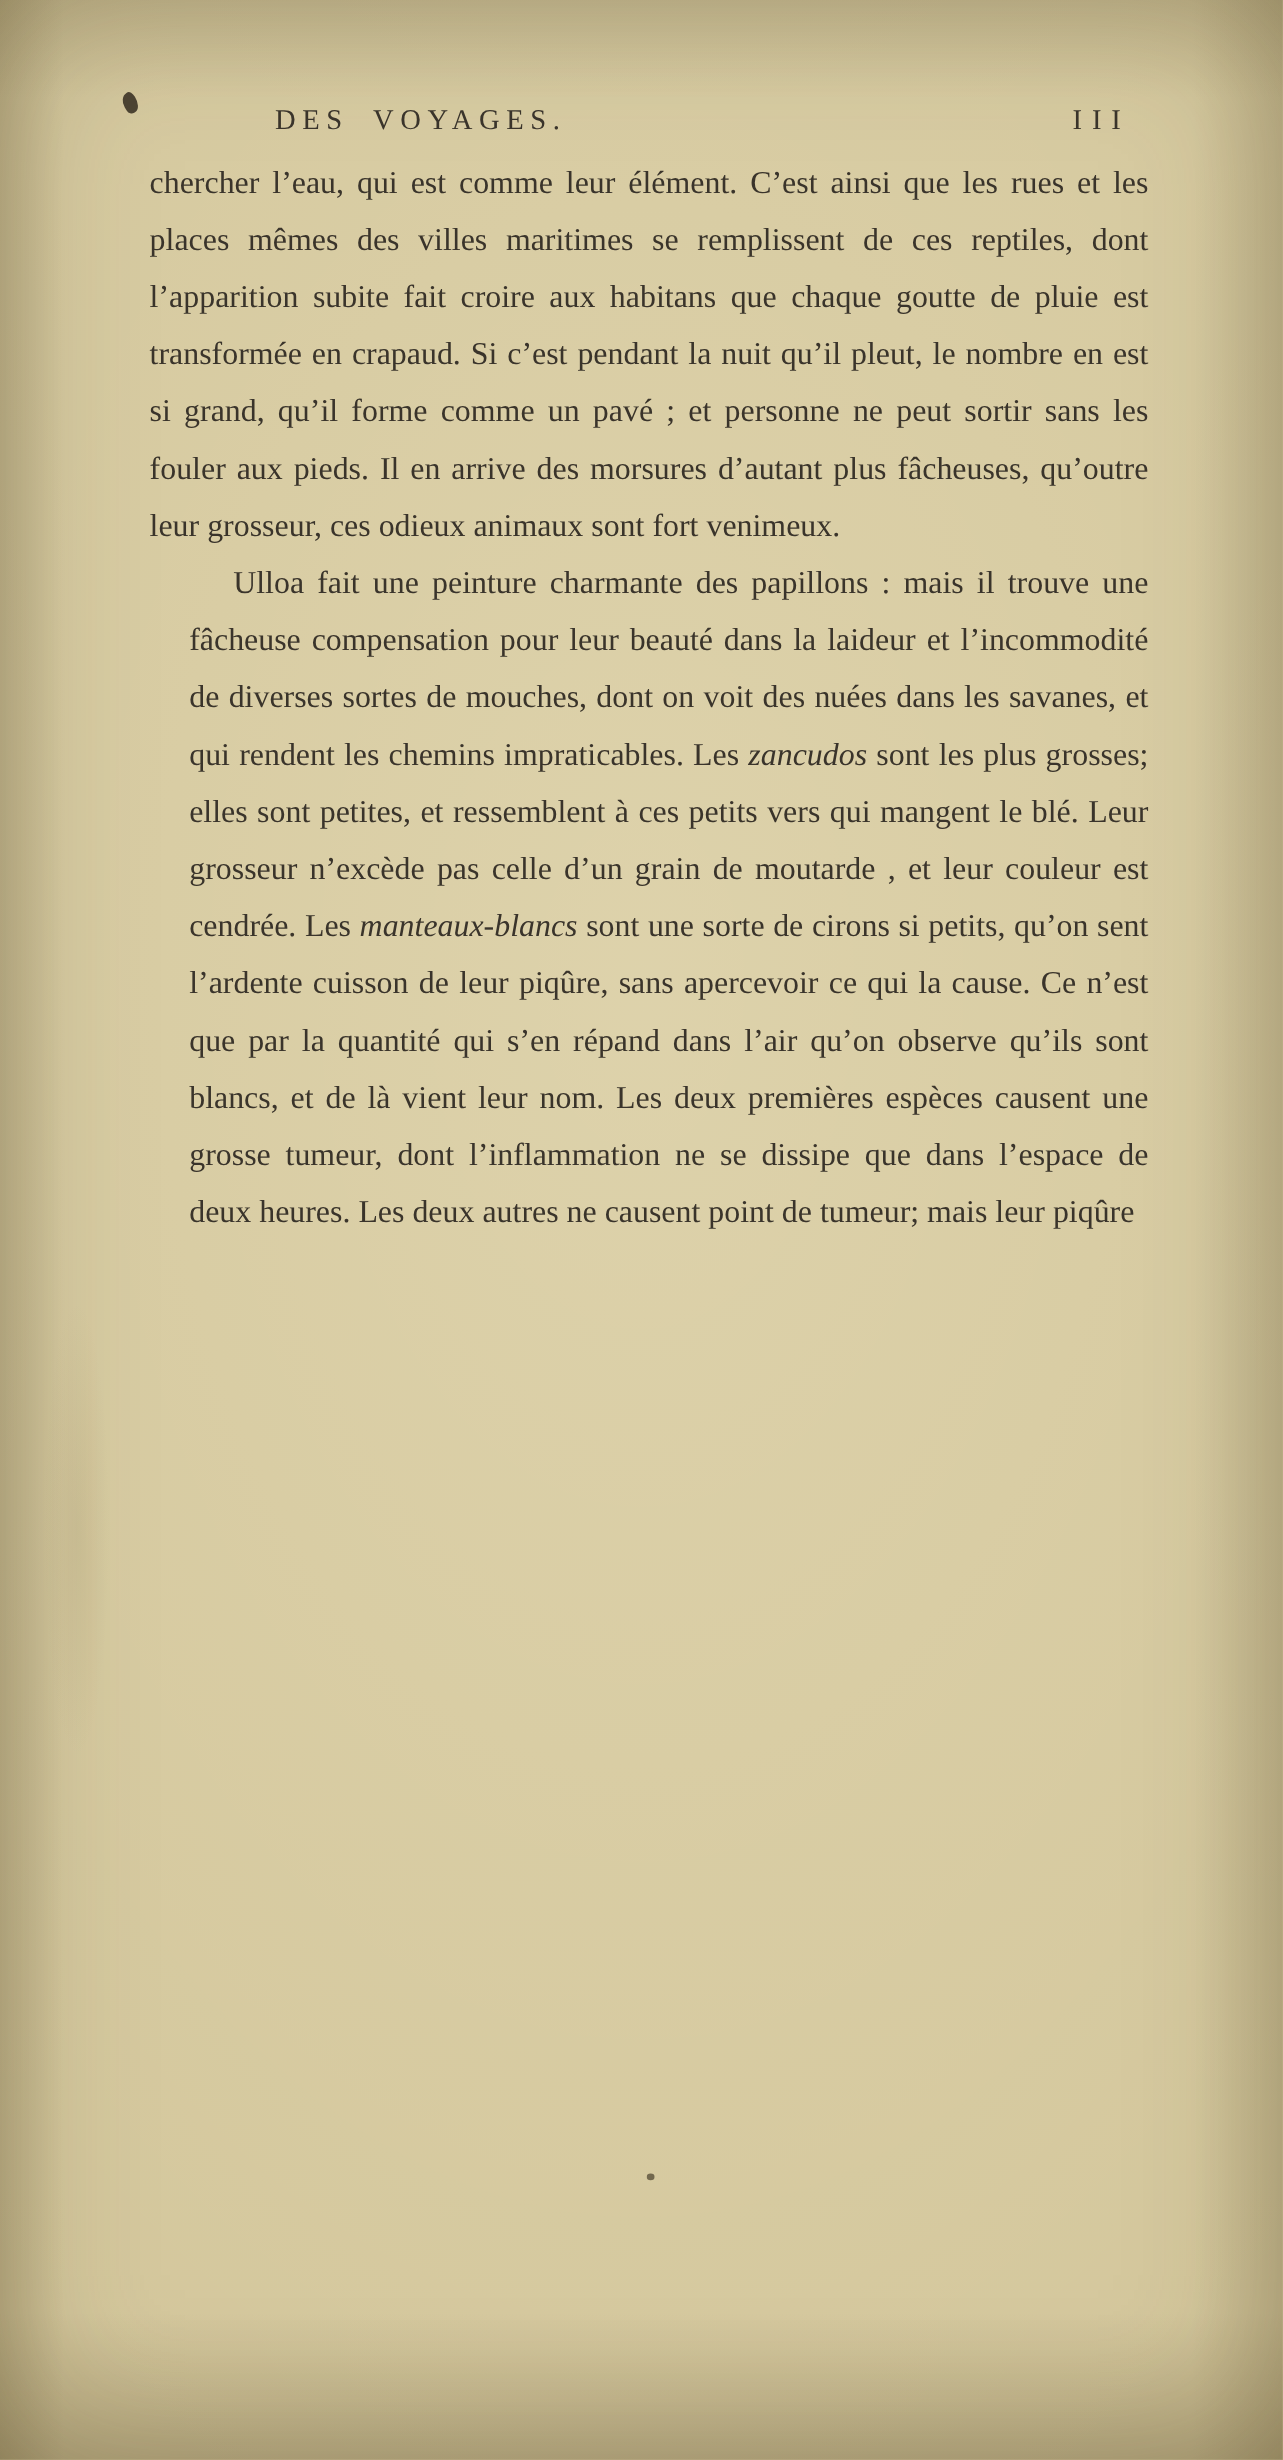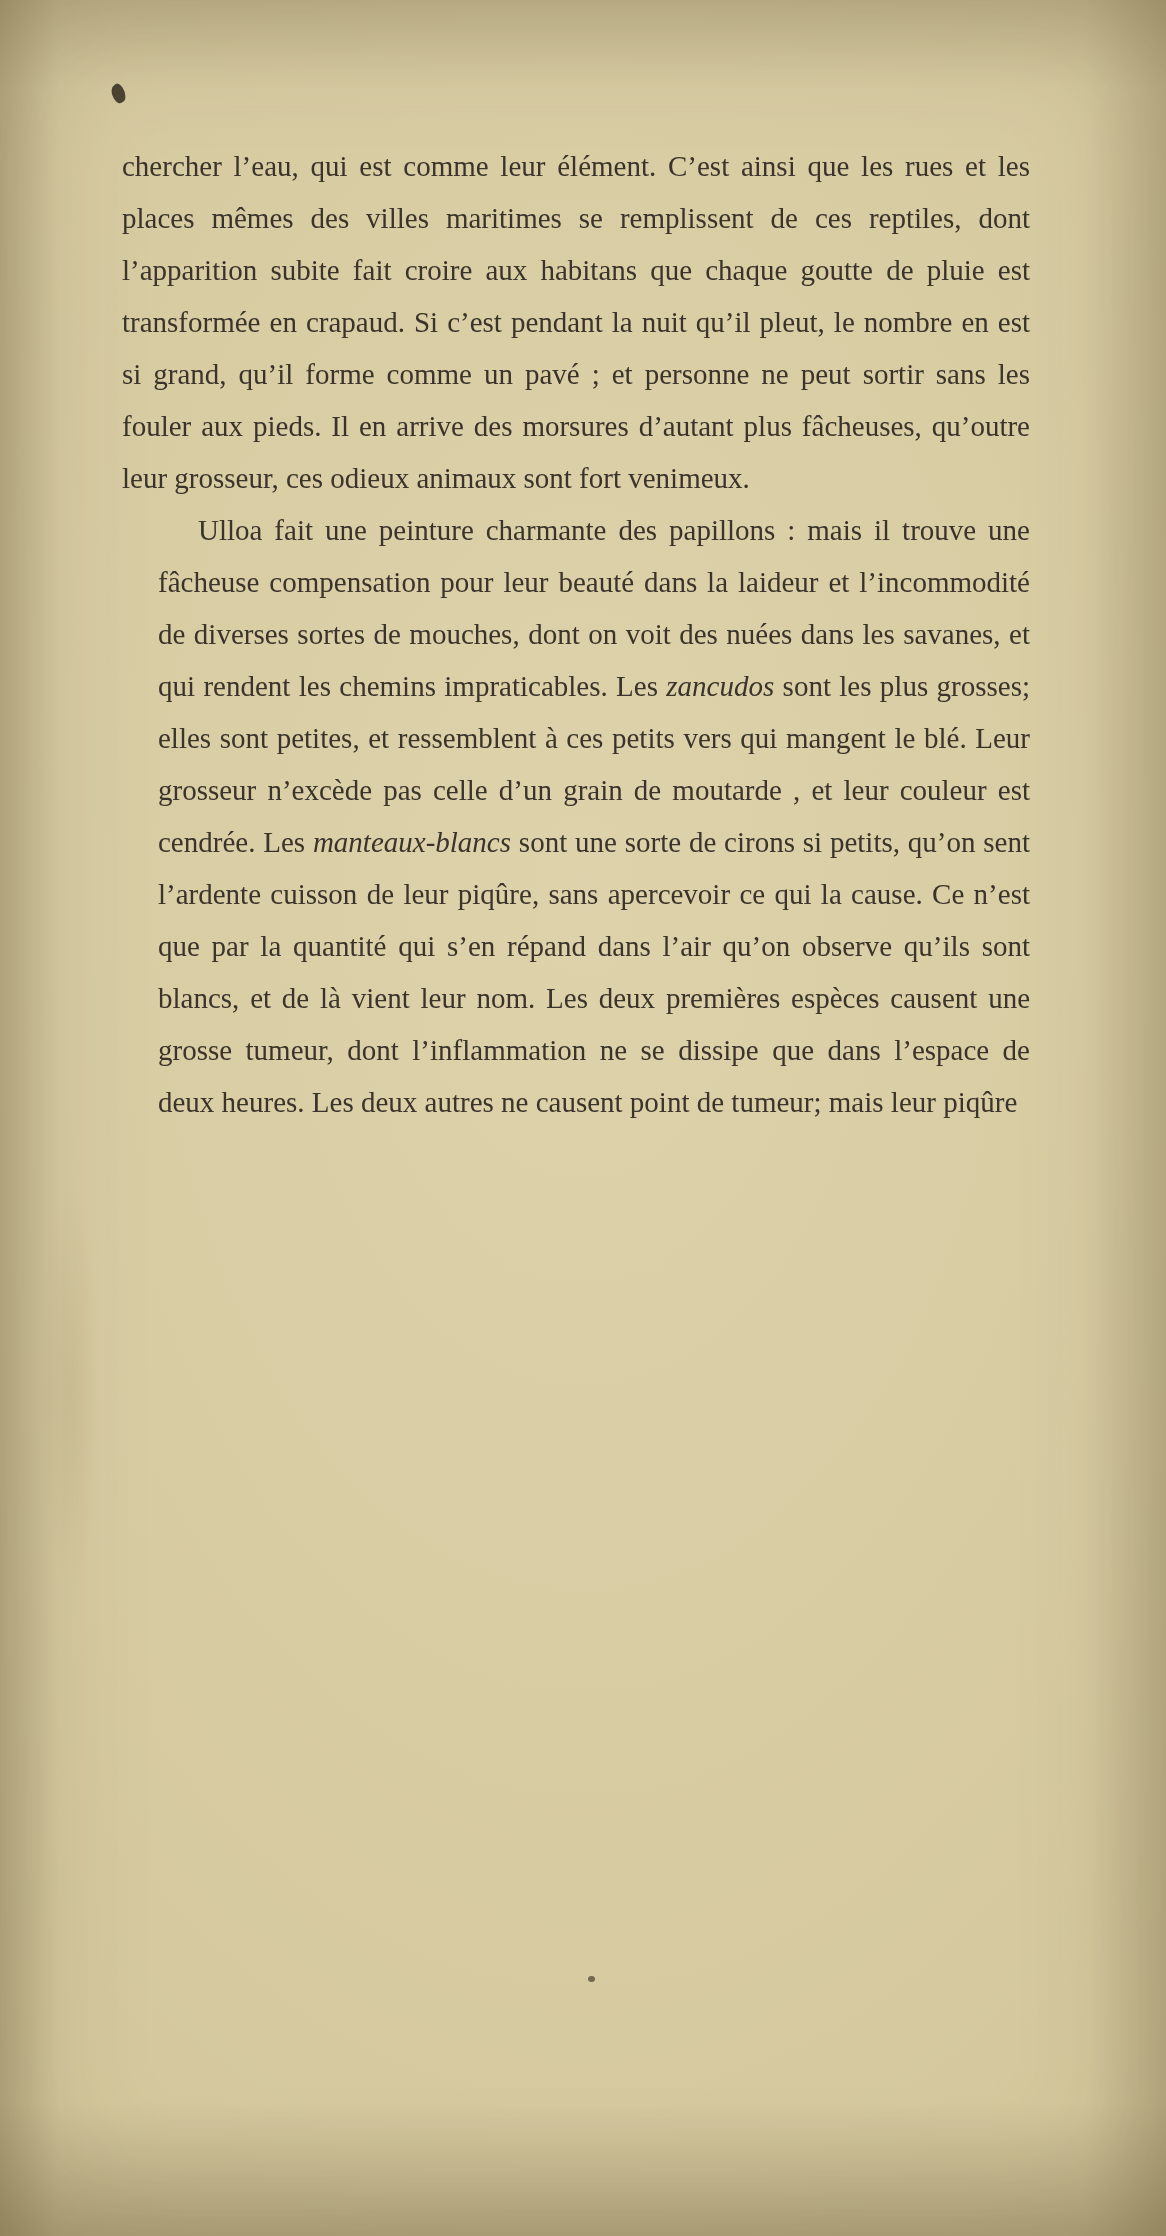--- a/index.html
+++ b/index.html
@@ -37,21 +37,21 @@
     margin-left: 128px;
     letter-spacing: 6px;
     word-spacing: 10px;
   }
   .page-number {
     margin-left: auto;
     letter-spacing: 9px;
   }
   .page-body {
     position: absolute;
-    left: 122px;
+    left: 136px;
     top: 140px;
     width: 908px;
     font-size: 29px;
     line-height: 52px;
     text-align: justify;
     text-justify: inter-word;
   }
   .para {
     margin: 0;
     padding: 0;
@@ -92,20 +92,24 @@
   }
 </style>
 </head>
 <body>
 
 <div class="page">
 
   <div class="ink-mark"></div>
   <div class="stain-a"></div>
 
+  <header class="running-header">
+    <span class="running-title">DES VOYAGES.</span>
+    <span class="page-number">III</span>
+  </header>
 
   <main class="page-body">
       <p class="para"><span>chercher l’eau, qui est comme leur élément. C’est ainsi que les rues et les places mêmes des villes maritimes se remplissent de ces reptiles, dont l’apparition subite fait croire aux habitans que chaque goutte de pluie est transformée en crapaud. Si c’est pendant la nuit qu’il pleut, le nombre en est si grand, qu’il forme comme un pavé ; et personne ne peut sortir sans les fouler aux pieds. Il en arrive des morsures d’autant plus fâcheuses, qu’outre leur grosseur, ces odieux animaux sont fort venimeux.</span></p>
       <p class="para indent"><span>Ulloa fait une peinture charmante des papillons : mais il trouve une fâcheuse compensation pour leur beauté dans la laideur et l’incommodité de diverses sortes de mouches, dont on voit des nuées dans les savanes, et qui rendent les chemins impraticables. Les </span><span class="italic">zancudos</span><span> sont les plus grosses; elles sont petites, et ressemblent à ces petits vers qui mangent le blé. Leur grosseur n’excède pas celle d’un grain de moutarde , et leur couleur est cendrée. Les </span><span class="italic">manteaux-blancs</span><span> sont une sorte de cirons si petits, qu’on sent l’ardente cuisson de leur piqûre, sans apercevoir ce qui la cause. Ce n’est que par la quantité qui s’en répand dans l’air qu’on observe qu’ils sont blancs, et de là vient leur nom. Les deux premières espèces causent une grosse tumeur, dont l’inflammation ne se dissipe que dans l’espace de deux heures. Les deux autres ne causent point de tumeur; mais leur piqûre</span></p>
     </main>
 
   <div class="scan-dot"></div>
 
 </div>
 

